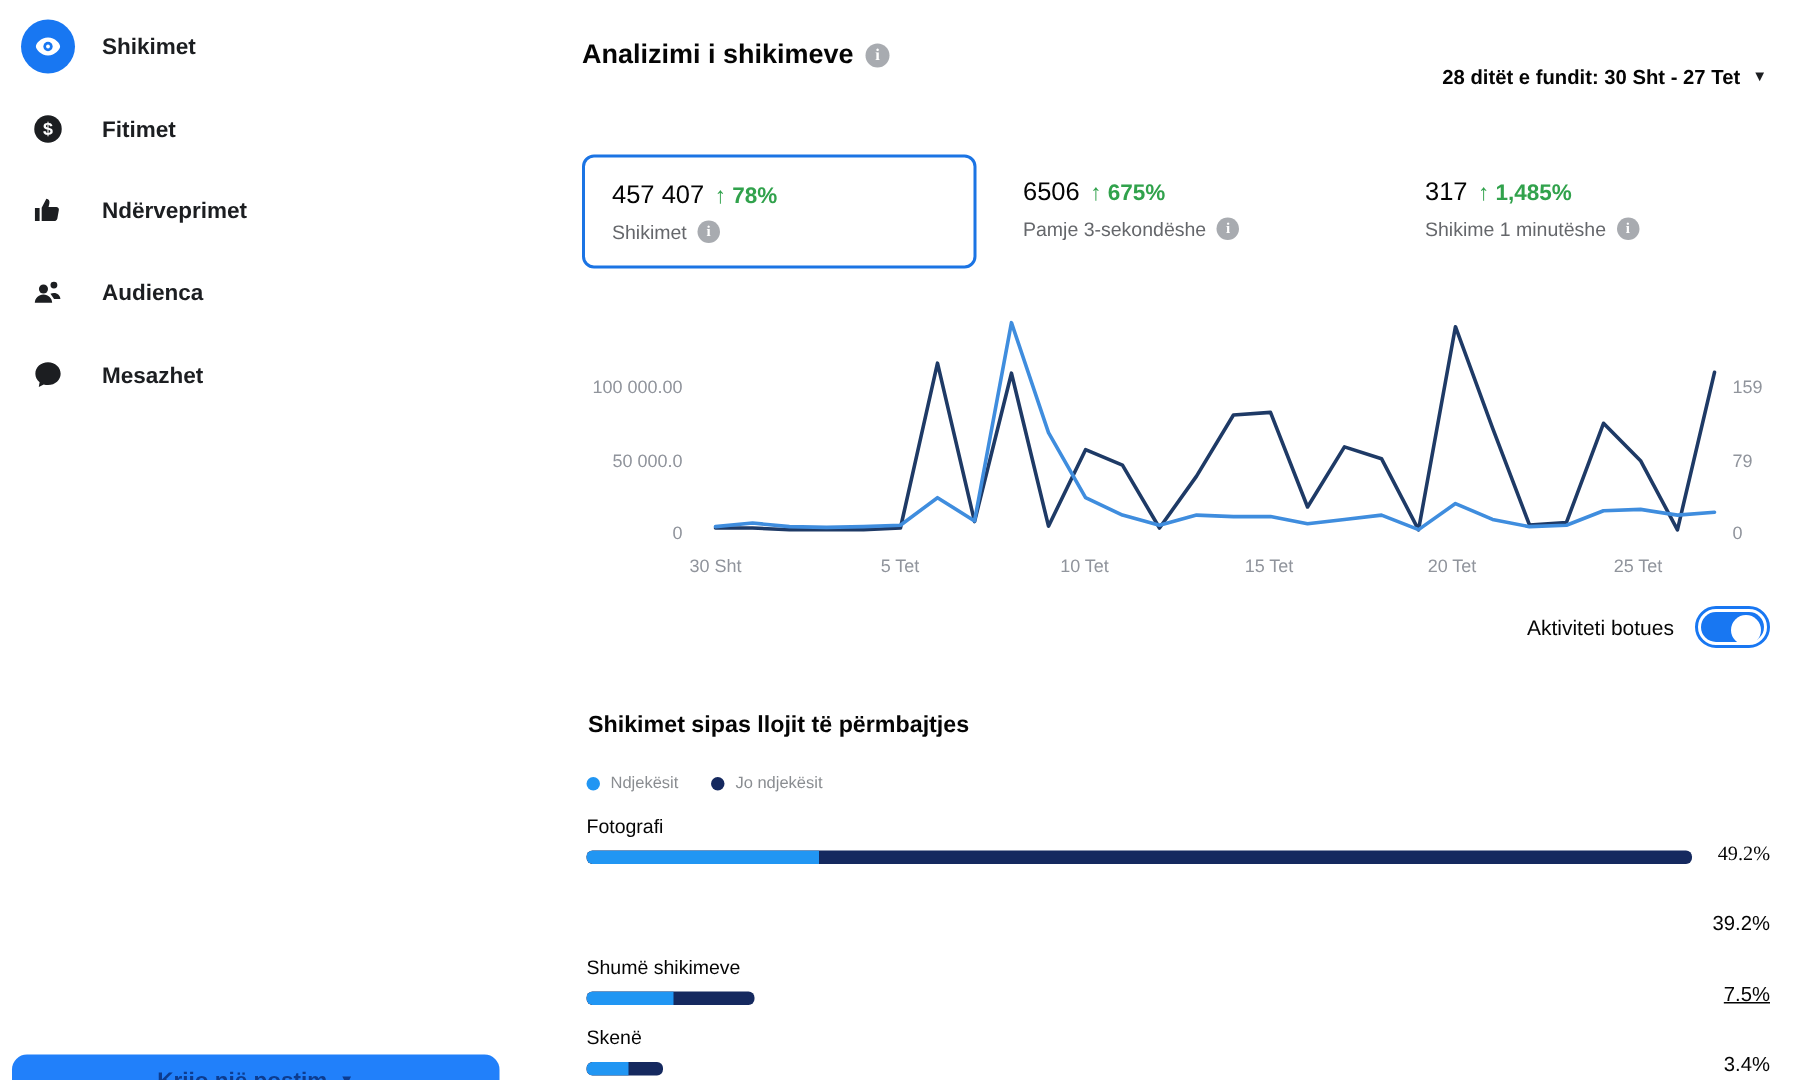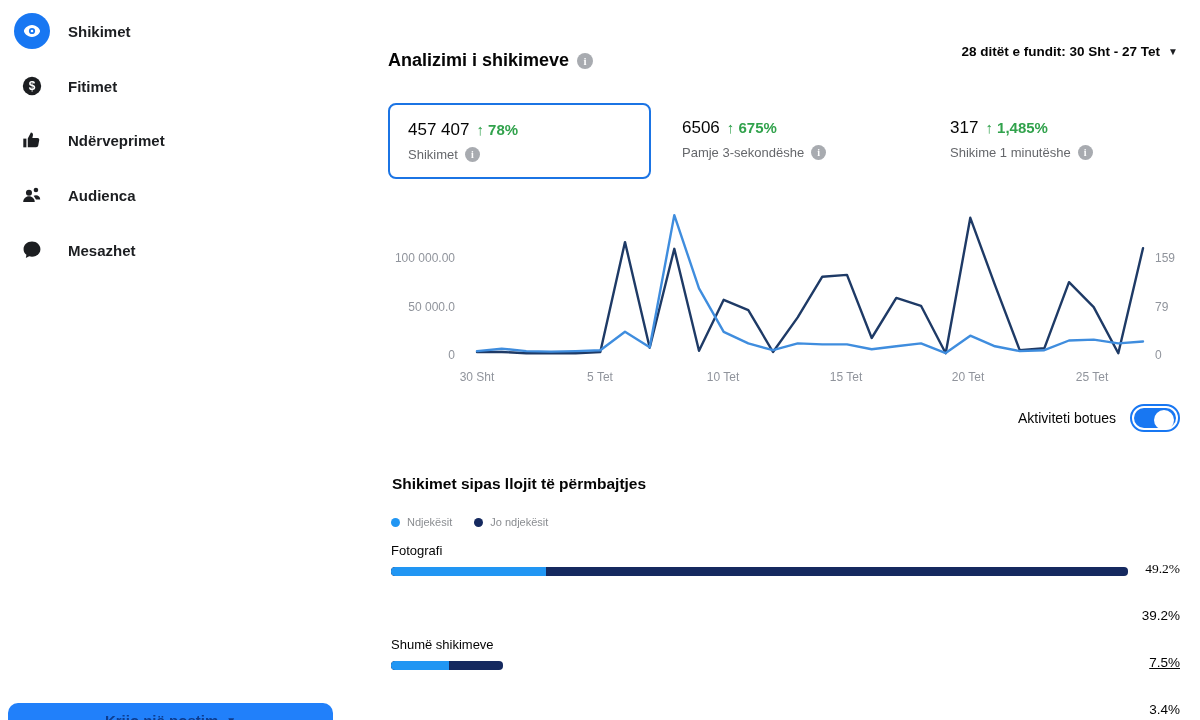--- a/index.html
+++ b/index.html
@@ -13,21 +13,21 @@
   .side-label { font-size:15px; font-weight:700; color:#1c1e21; }
   .icon-badge { width:36px; height:36px; border-radius:50%; display:flex; align-items:center; justify-content:center; }
   .icon-badge.active { background:#1877f2; }
   .plain-icon { width:36px; height:36px; display:flex; align-items:center; justify-content:center; }
   .create-btn { position:absolute; left:8px; top:703px; width:325px; height:46px; border-radius:10px;
                 background:#2180fa; border:none; display:flex; align-items:flex-start; justify-content:center;
                 padding-top:9px; font-size:15px; font-weight:700; color:#0d3c8f; cursor:pointer; gap:8px;
                 font-family:"Liberation Sans", sans-serif;}
 
   
-  .page-title { left:388px; top:50px; font-size:18px; font-weight:700; display:flex; align-items:center; gap:8px;}
+  .page-title { left:388px; top:26px; font-size:18px; font-weight:700; display:flex; align-items:center; gap:8px;}
   .date-range { top:44px; right:22px; font-size:13.5px; font-weight:700; display:flex; align-items:center; gap:8px; cursor:pointer;}
   .caret { font-size:10px; color:#1c1e21; }
 
   .info-i { display:inline-flex; width:16px; height:16px; border-radius:50%; background:#a8abb0; color:#fff;
             align-items:center; justify-content:center; font-size:11px; font-weight:700;
             font-family:"Liberation Serif", serif; cursor:pointer; flex:0 0 auto;}
   .info-i.small { width:15px; height:15px; font-size:10px; }
 
   
   .card { position:absolute; top:103px; padding:15px 18px; border-radius:8px; cursor:pointer; }
@@ -225,15 +225,21 @@
   <div class="bar-pct" style="top:608px;">39.2%</div>
 
   <div class="bar-row" style="top:637px;">
     <div class="bar-label">Shumë shikimeve</div>
     <div class="bar" style="width: 15.2439%;">
         <div class="bar-seg-light" style="width: 52%;"></div>
       </div>
   </div>
   <div class="bar-pct" style="top:655px;text-decoration:underline;">7.5%</div>
 
+  <div class="bar-row" style="top:684px;">
+    <div class="bar-label">Skenë</div>
+    <div class="bar" style="width: 6.91057%;">
+        <div class="bar-seg-light" style="width: 55%;"></div>
+      </div>
+  </div>
   <div class="bar-pct" style="top:702px;">3.4%</div>
 
 </div>
 
 </body></html>

